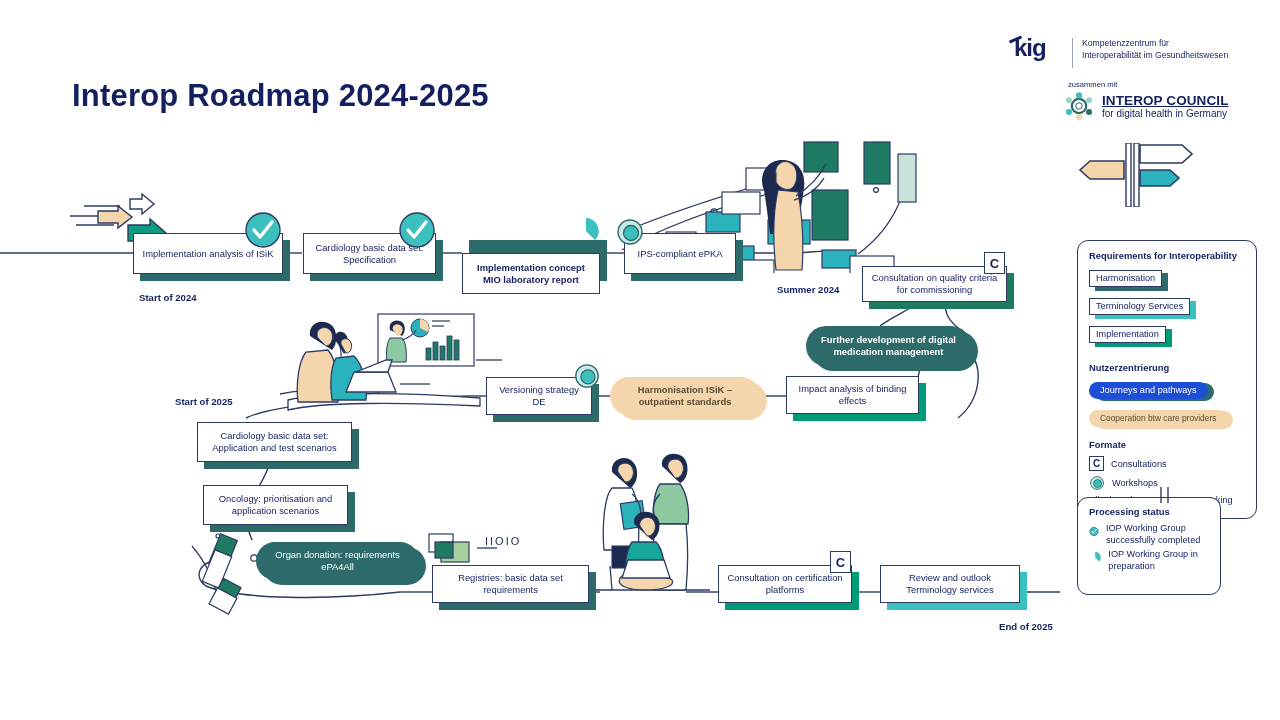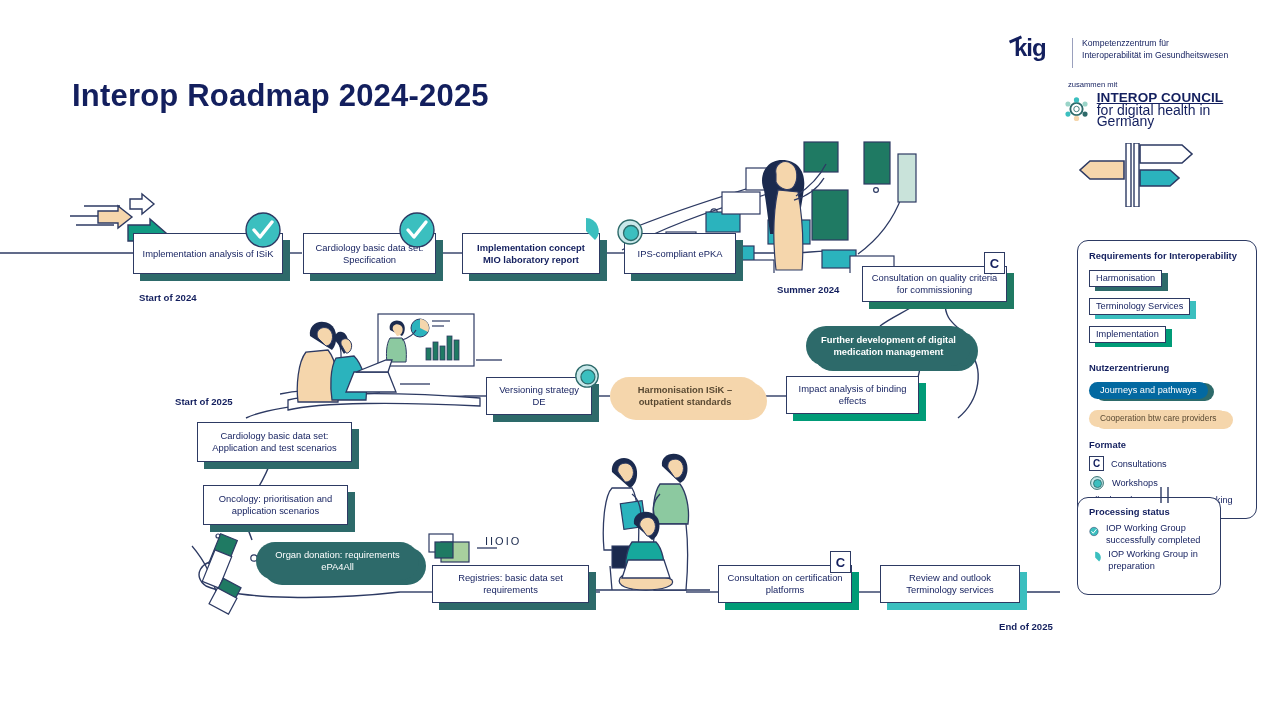--- a/index.html
+++ b/index.html
@@ -27,21 +27,21 @@
   .kig-mark .kig-tick {
     position:absolute; left:3px; top:2px; width:13px; height:3px;
     background:#131f5e; transform:rotate(-24deg);
   }
   .kig-divider { width:1px; background:#9aa0bd; margin:2px 9px 0 4px; height:30px; }
   .kig-sub { font-size:8.6px; line-height:11.6px; color:#131f5e; padding-top:2px; }
   .zus { font-size:7.6px; color:#131f5e; margin:8px 0 2px 62px; }
   .ic-row { display:flex; align-items:center; margin-left:56px; }
   .ic-text { margin-left:4px; }
   .ic-title { font-size:13.5px; font-weight:bold; color:#131f5e; letter-spacing:0.1px; line-height:14px;text-decoration:underline;}
-  .ic-sub { font-size:14px; color:#131f5e; line-height:11px; }
+  .ic-sub { font-size:10px; color:#131f5e; line-height:11px; }
 
   
   #signpost { position:absolute; left:1078px; top:143px; }
 
   
   .panel {
     position:absolute; border:1.4px solid #2d3a63; border-radius:11px;
     background:#fff;
   }
   #legend-panel { left:1077px; top:209px; width:180px; height:279px; padding:9px 11px;margin-top:31px; }
@@ -63,21 +63,21 @@
     position:relative; display:inline-block; margin-bottom:10px;
   }
   .pill .pill-box {
     position:relative; z-index:2; border-radius:40px; font-size:9.2px;
     padding:3px 11px 4px 11px; line-height:11px; white-space:nowrap;
   }
   .pill .pill-shadow {
     position:absolute; left:6px; top:4px; width:100%; height:100%;
     border-radius:40px; z-index:1;
   }
-  .pill.dark .pill-box { background:#0369a1; color:#ffffff; }
+  .pill.dark .pill-box { background:#1d4ed8; color:#ffffff; }
   .pill.dark .pill-shadow { background:#2d6a6a; }
   .pill.sand .pill-box { background:#f5d6ac; color:#5a4a33; }
   .pill.sand .pill-shadow { background:#f5d6ac; }
   .fmt-row { display:flex; align-items:center; gap:7px; margin-bottom:4px; }
   .fmt-label { font-size:9.2px; color:#131f5e; }
   .c-badge {
     width:15px; height:15px; border:1.3px solid #2d3a63; background:#fff;
     font-size:10px; font-weight:bold; color:#131f5e;
     display:flex; align-items:center; justify-content:center; line-height:1;
   }
@@ -372,21 +372,21 @@
     <div class="shadow" style="background:#2d6a6a;"></div>
     <div class="box">Cardiology basic data set: Specification</div>
     <svg class="badge-check" style="left:94px; top:-23px;" width="40" height="40" viewBox="0 0 40 40">
       <circle cx="20" cy="20" r="17" fill="#3bbfbf" stroke="#2d3a63" stroke-width="1.4"></circle>
       <path d="M11 20 L17 27 L29 12" stroke="#ffffff" stroke-width="3.4" fill="none" stroke-linecap="round" stroke-linejoin="round"></path>
     </svg>
   </div>
 
   <div class="node" style="left:462px; top:233px; width:138px; height:41px;">
     <div class="shadow" style="background:#2d6a6a;"></div>
-    <div class="box" style="font-weight:bold;">Implementation concept MIO laboratory report</div>
+    <div class="box" style="font-weight:bold;margin-top:20px;">Implementation concept MIO laboratory report</div>
     <svg class="badge-pie" style="left:110px; top:-16px;" width="28" height="28" viewBox="0 0 28 28">
       <path d="M14 14 L14 1 A13 13 0 0 1 23 23 Z" fill="#3bbfbf"></path>
     </svg>
   </div>
 
   <div class="node" style="left:624px; top:233px; width:112px; height:41px;">
     <div class="shadow" style="background:#2d6a6a;"></div>
     <div class="box">IPS-compliant ePKA</div>
     <svg class="badge-ws" style="left:-9px; top:-16px;" width="30" height="30" viewBox="0 0 30 30">
       <circle cx="15" cy="15" r="12" fill="#c9e8ea" stroke="#2d6a6a" stroke-width="1.4"></circle>

